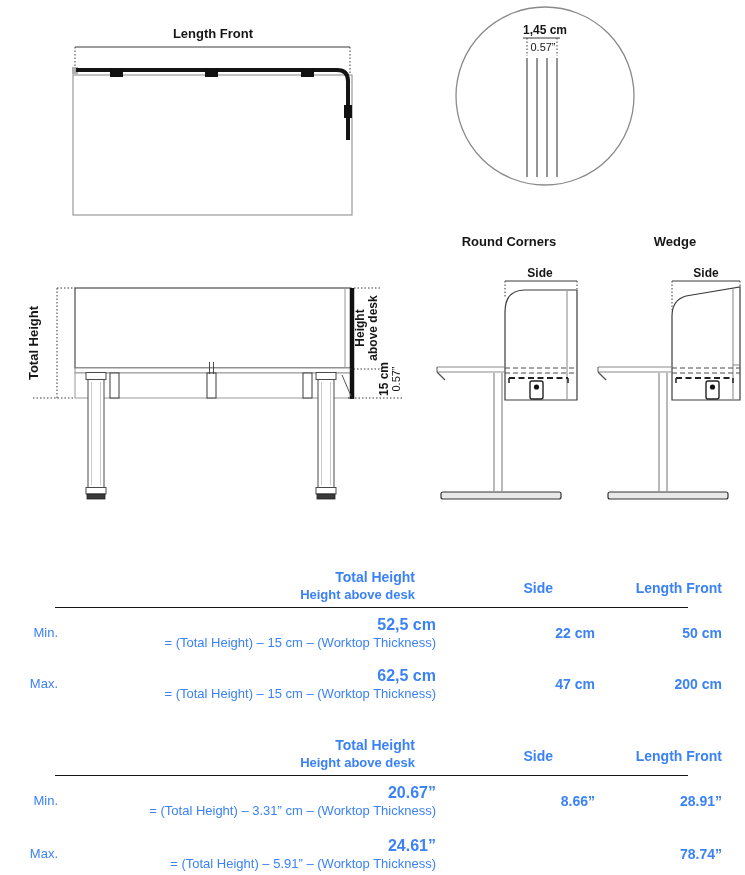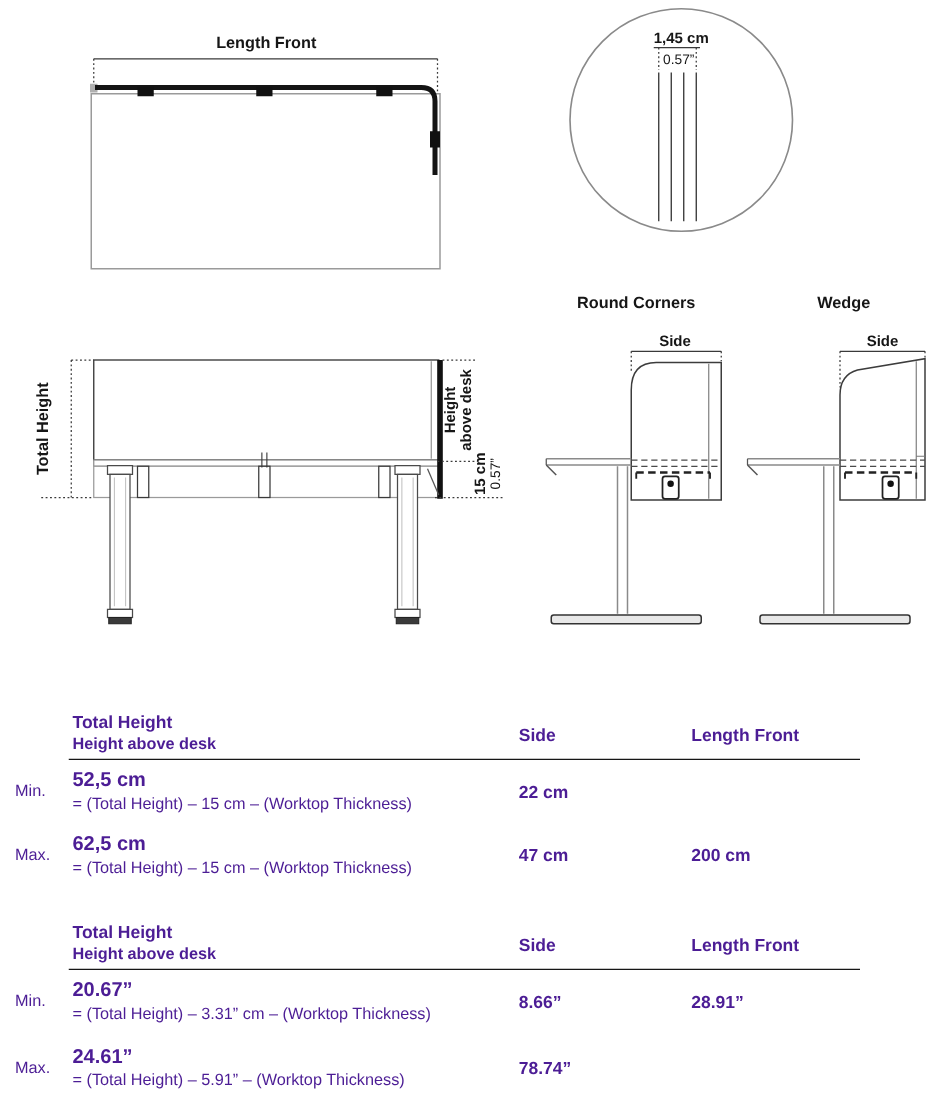--- a/index.html
+++ b/index.html
@@ -1,37 +1,37 @@
 <!DOCTYPE html>
 <html><head>
 <meta charset="utf-8">
 <style>
   html,body{margin:0;padding:0;background:#ffffff;}
   #page{position:relative;width:745px;height:875px;background:#fff;overflow:hidden;
-        font-family:"Liberation Sans",sans-serif;color:#4c1d95;}
+        font-family:"Liberation Sans",sans-serif;color:#3b82f6;text-align:right;}
   svg{position:absolute;left:0;top:0;}
   svg text{font-family:"Liberation Sans",sans-serif;fill:#161616;}
   .lbl-b13{font-size:13px;font-weight:700;}
   .lbl-b12{font-size:12px;font-weight:700;}
   .lbl-r11{font-size:11px;font-weight:400;}
 
   .spec-table{position:absolute;left:12px;width:710px;}
   #table-metric{top:563px;}
   #table-imperial{top:731px;}
   .t-pad{padding-top:6px;}
   .hdr-row,.t-row{display:flex;align-items:flex-start;}
   .c-label{width:46px;flex:0 0 46px;}
   .c-main{width:357px;flex:0 0 357px;}
   .c-side{width:138px;flex:0 0 138px;}
   .c-lf{flex:1;}
   .h-title{font-size:14px;font-weight:700;line-height:17px;}
   .h-sub{font-size:13px;font-weight:700;line-height:17px;}
   .h-col{font-size:14px;font-weight:700;padding-top:11px;}
   .rule{margin-left:43px;width:633px;border-top:1.5px solid #161616;margin-top:4px;}
-  .t-row{margin-top:8px;}
+  .t-row{margin-top:8px;gap:21px;}
   .t-row.second{margin-top:16px;}
   #table-imperial .t-row.second{margin-top:18px;}
   .r-label{font-size:13px;padding-top:9px;}
   .r-value{font-size:16px;font-weight:700;line-height:17px;}
   .r-formula{font-size:13px;font-weight:400;line-height:17px;margin-top:1px;}
   .r-num{font-size:14px;font-weight:700;padding-top:9px;}
 </style>
 </head>
 <body>
 
@@ -174,20 +174,21 @@
     </div>
     <div class="rule"></div>
 
     <div class="t-row">
       <div class="c-label r-label">Min.</div>
       <div class="c-main">
         <div class="r-value">52,5 cm</div>
         <div class="r-formula">= (Total Height) – 15 cm – (Worktop Thickness)</div>
       </div>
       <div class="c-side r-num">22 cm</div>
+      <div class="c-lf r-num">50 cm</div>
     </div>
 
     <div class="t-row second">
       <div class="c-label r-label">Max.</div>
       <div class="c-main">
         <div class="r-value">62,5 cm</div>
         <div class="r-formula">= (Total Height) – 15 cm – (Worktop Thickness)</div>
       </div>
       <div class="c-side r-num">47 cm</div>
       <div class="c-lf r-num">200 cm</div>

